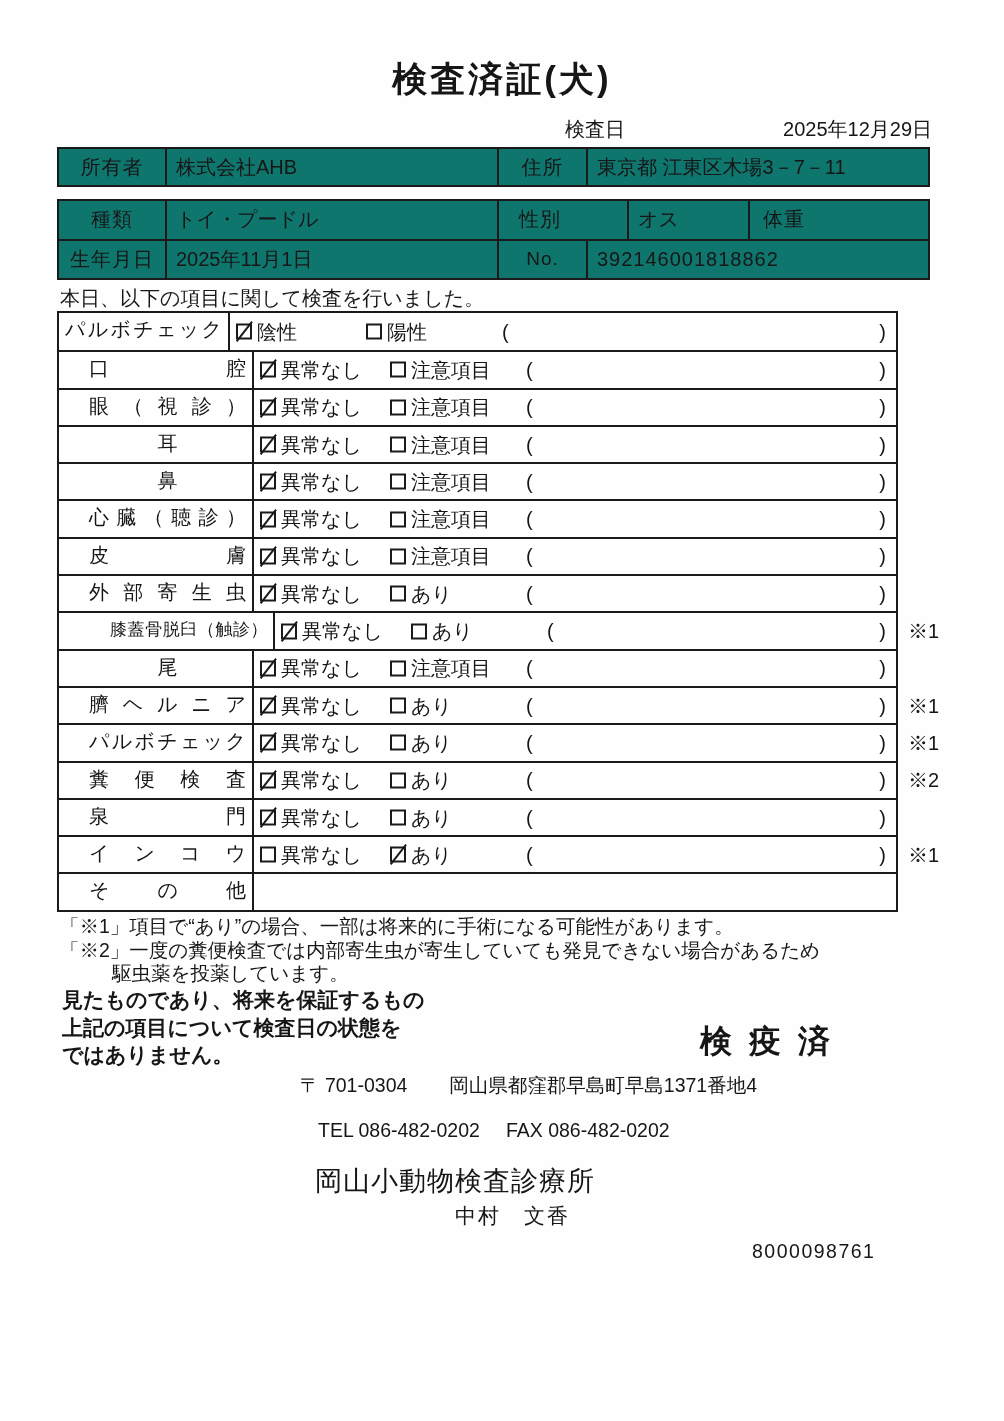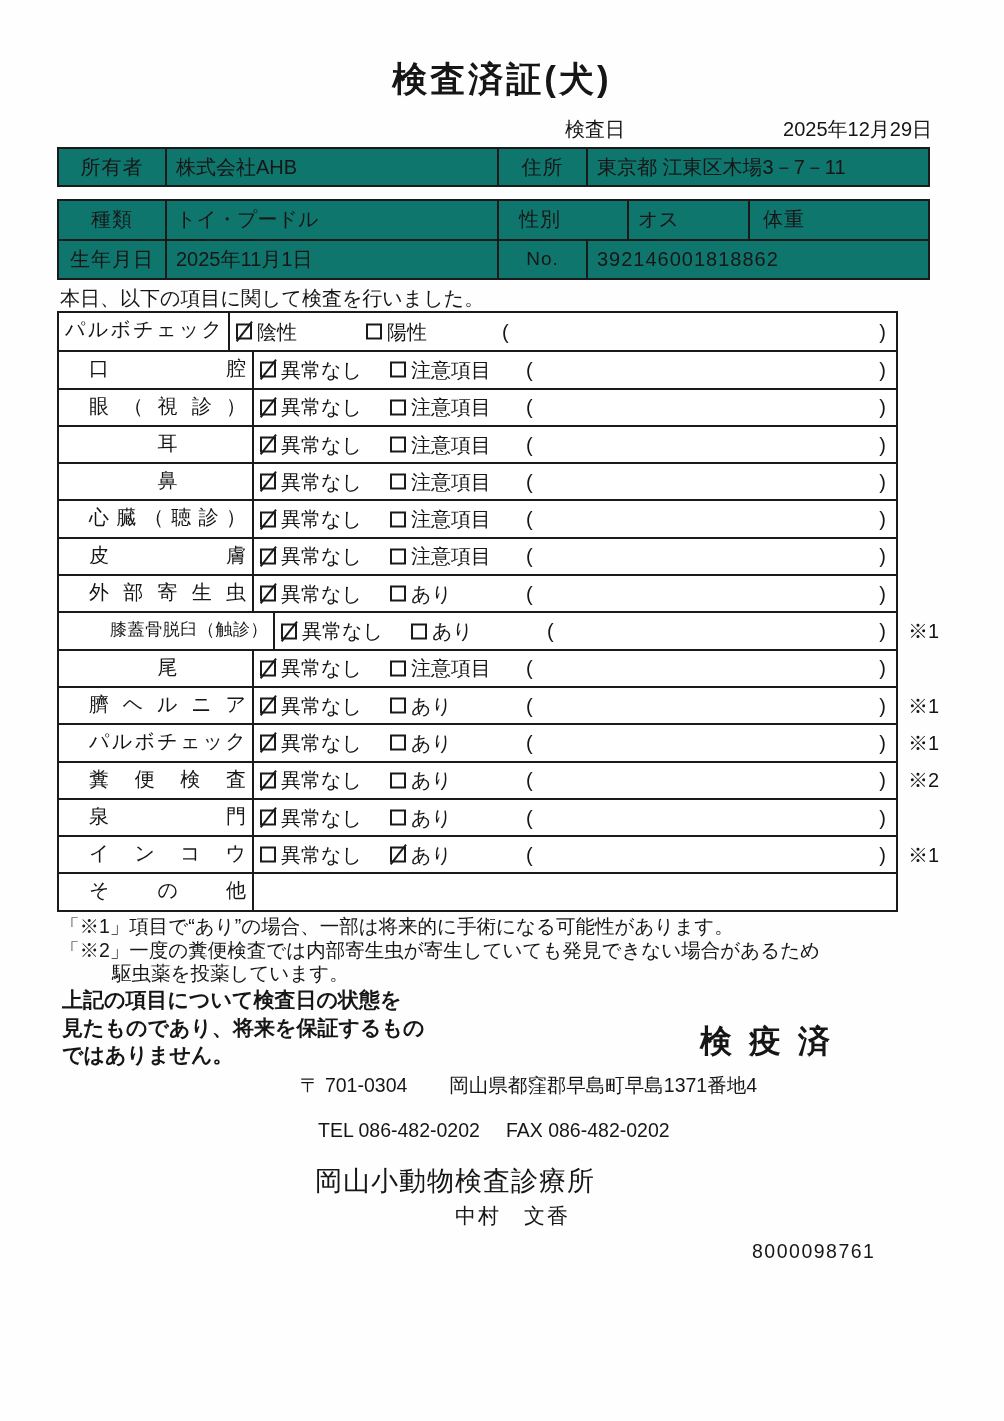--- a/index.html
+++ b/index.html
@@ -403,22 +403,22 @@
       <div class="copts"></div>
     </div>
 
   </div>
 
   <div class="abs note1">「※1」項目で“あり”の場合、一部は将来的に手術になる可能性があります。</div>
   <div class="abs note2">「※2」一度の糞便検査では内部寄生虫が寄生していても発見できない場合があるため</div>
   <div class="abs note2b">駆虫薬を投薬しています。</div>
 
   <div class="abs disclaimer">
+    <div>見たものであり、将来を保証するもの</div>
     <div>上記の項目について検査日の状態を</div>
-    <div>見たものであり、将来を保証するもの</div>
     <div>ではありません。</div>
   </div>
 
   <div class="abs stamp">検疫済</div>
 
   <div class="abs postal-line">
     <span>〒 701-0304</span><span class="addr">岡山県都窪郡早島町早島1371番地4</span>
   </div>
 
   <div class="abs tel-line">

